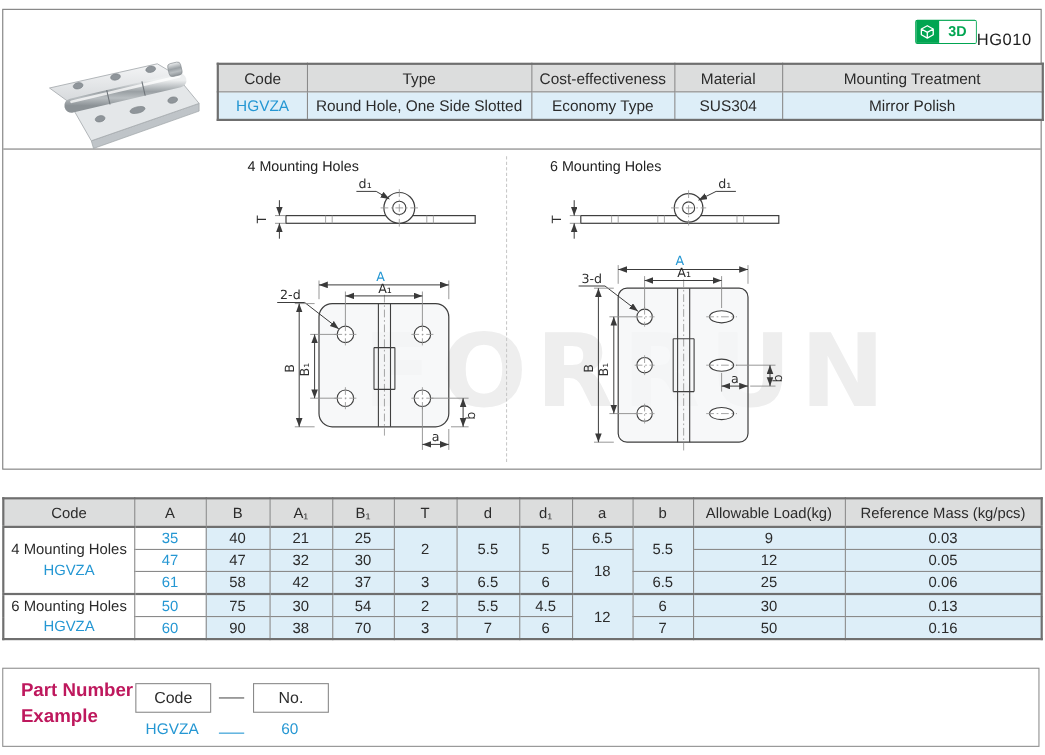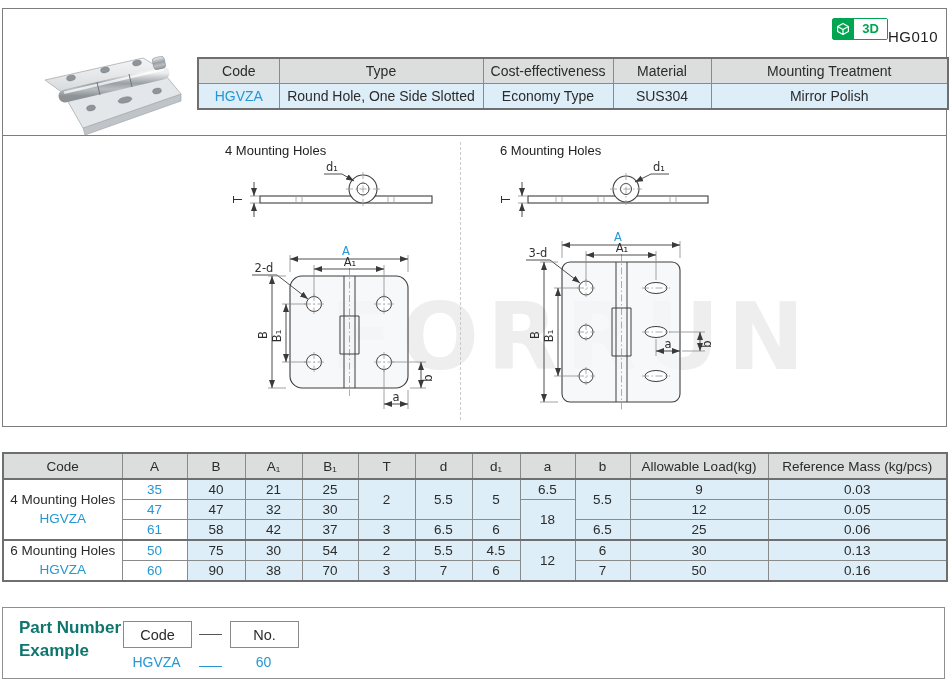--- a/index.html
+++ b/index.html
@@ -51,21 +51,21 @@
   .edgeW{stroke:#3f3f3f;stroke-width:1.1;fill:#fff;}
   .edgeL{stroke:#3f3f3f;stroke-width:1;fill:none;}
   .hole{stroke:#3f3f3f;stroke-width:1;fill:#fff;}
   .ext{stroke:#8a8a8a;stroke-width:0.8;fill:none;}
   .dim{stroke:#3a3a3a;stroke-width:0.9;fill:none;}
   .thin{stroke:#9a9a9a;stroke-width:0.8;fill:none;}
   .cl{stroke:#999;stroke-width:0.8;fill:none;stroke-dasharray:7 2.5 1.5 2.5;}
 
   
   .part-box{position:absolute;left:2px;top:607px;width:941px;height:70px;border:1.5px solid #8f8f8f;background:#fff;}
-  .part-title{position:absolute;left:16px;top:9px;font-size:17px;font-weight:bold;line-height:1.35;color:#0f766e;}
+  .part-title{position:absolute;left:16px;top:9px;font-size:17px;font-weight:bold;line-height:1.35;color:#be185d;}
   .pn-field{position:absolute;top:13px;width:67px;height:25px;border:1.5px solid #8a8a8a;
             display:flex;align-items:center;justify-content:center;font-size:14.5px;background:#fff;}
   .pn-code{left:120px;} .pn-no{left:227px;}
   .pn-dash{position:absolute;left:196px;top:26px;width:23px;border-top:1.5px solid #555;}
   .pn-dash-blue{position:absolute;left:196px;top:58px;width:23px;border-top:1.5px solid #2597d3;}
   .pn-example{position:absolute;top:46px;width:67px;text-align:center;font-size:14px;color:#2597d3;}
   .pn-ex-code{left:120px;} .pn-ex-no{left:227px;}
 </style>
 </head>
 <body>

